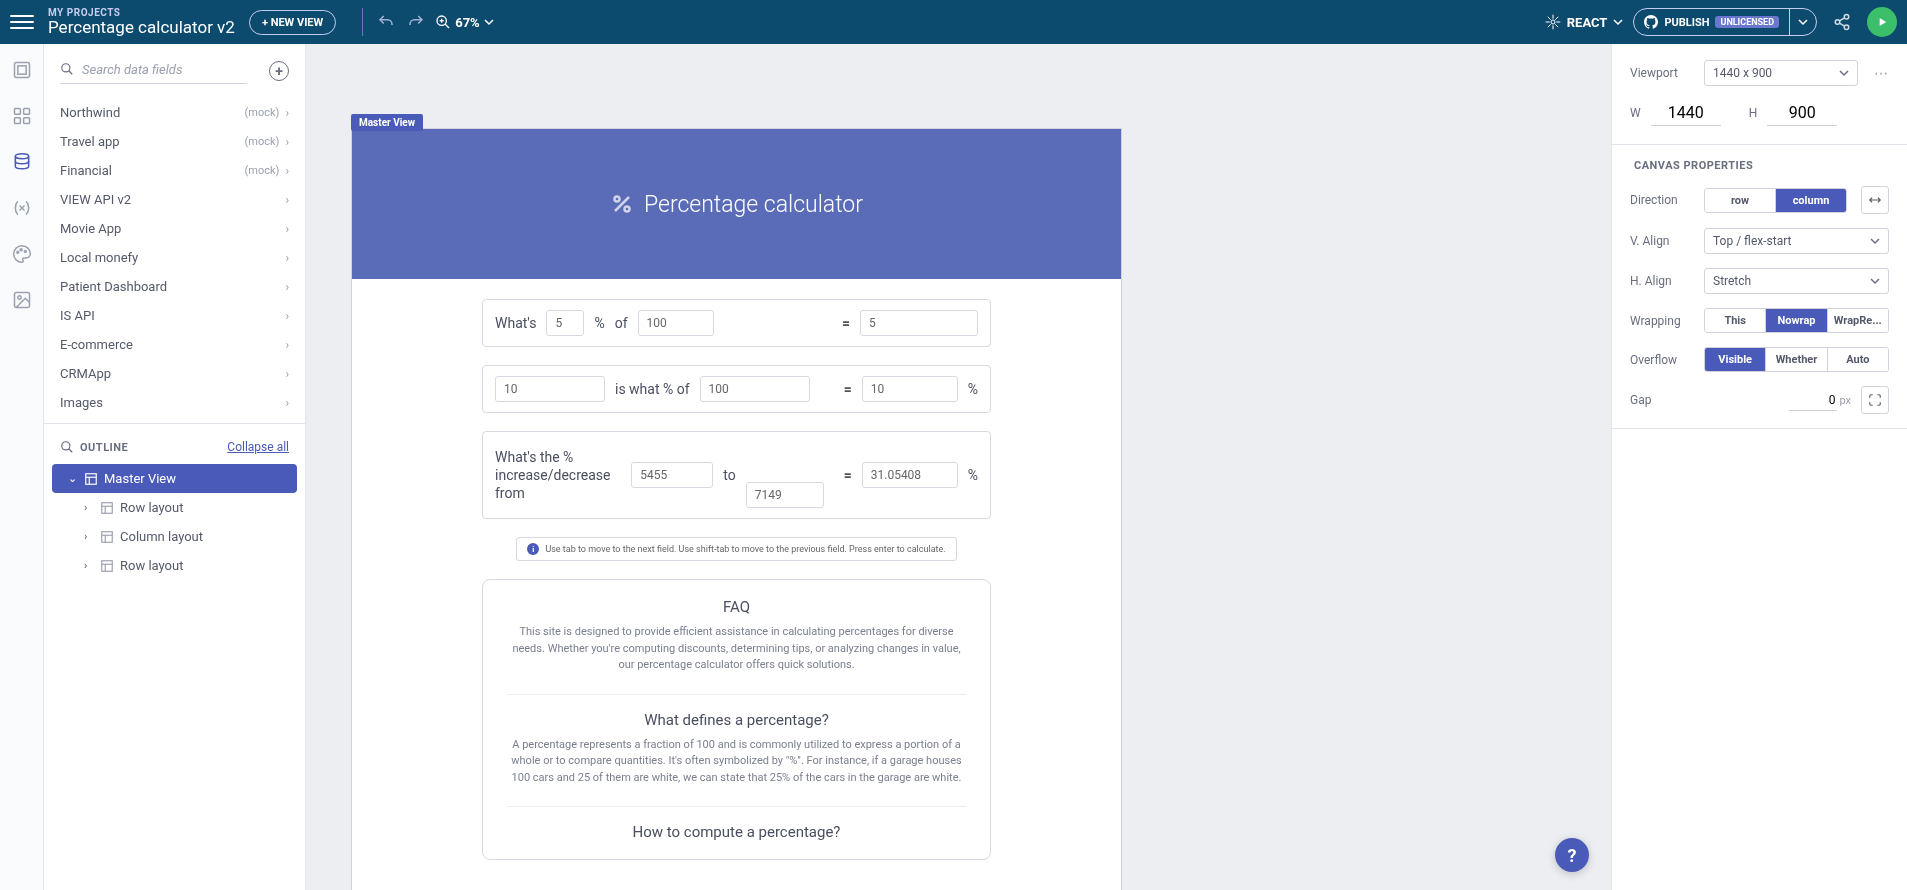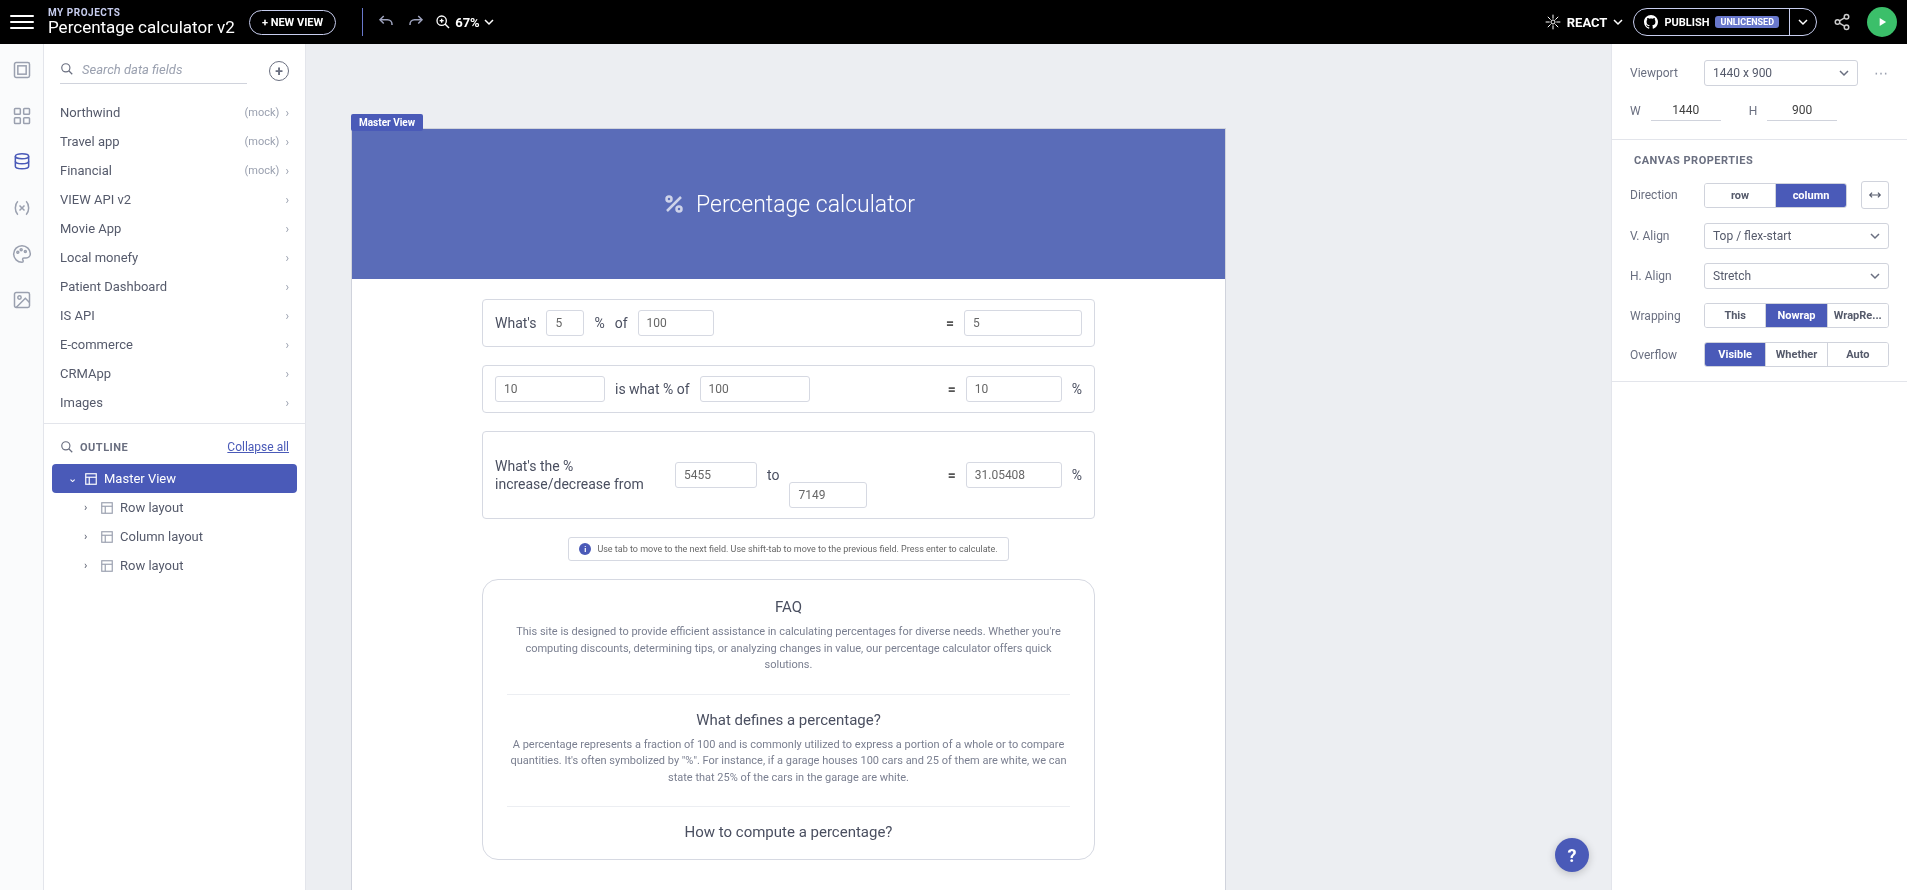--- a/index.html
+++ b/index.html
@@ -1,19 +1,19 @@
 <!DOCTYPE html>
 <html><head>
 <meta charset="utf-8">
 <style>
 * { box-sizing: border-box; margin: 0; padding: 0; font-family: -apple-system, BlinkMacSystemFont, "Segoe UI", Roboto, sans-serif; }
 body { background: #f5f6f8; overflow: hidden; width: 1907px; height: 890px; }
 
 
-.topbar { height: 44px; background: #000000; display: flex; align-items: center; padding: 0 10px; color: #fff; }
+.topbar { height: 44px; background: #0c4a6e; display: flex; align-items: center; padding: 0 10px; color: #fff; }
 .hamburger { width: 24px; height: 24px; display: flex; flex-direction: column; justify-content: center; gap: 4px; cursor: pointer; margin-right: 14px; }
 .hamburger span { height: 2px; background: #fff; border-radius: 1px; }
 .proj-block { display: flex; flex-direction: column; line-height: 1.1; margin-right: 14px; }
 .proj-label { font-size: 10px; font-weight: 700; color: #c7cdee; letter-spacing: .5px; }
 .proj-name { font-size: 17px; font-weight: 400; }
 .newview-btn { border: 1px solid #c7cdee; background: transparent; color: #fff; font-size: 11px; font-weight: 700; padding: 5px 12px; border-radius: 14px; cursor: pointer; margin-right: 18px; }
 .tb-divider { width: 1px; height: 28px; background: #6978cc; margin: 0 8px; }
 .tb-icon { width: 22px; height: 22px; display: inline-flex; align-items: center; justify-content: center; opacity: .8; cursor: pointer; margin: 0 4px; }
 .zoom-block { display: flex; align-items: center; gap: 4px; cursor: pointer; font-size: 13px; font-weight: 700; margin-left: 4px; }
 .tb-right { margin-left: auto; display: flex; align-items: center; gap: 10px; }
@@ -52,47 +52,47 @@
 .collapse-link { margin-left: auto; font-size: 12px; color: #4a5ab8; text-decoration: underline; cursor: pointer; }
 .tree-item { display: flex; align-items: center; padding: 7px 10px 7px 16px; font-size: 13px; color: #555a6b; cursor: pointer; gap: 6px; margin: 0 8px; border-radius: 4px; }
 .tree-item.active { background: #4a5ab8; color: #fff; }
 .tree-item.child { padding-left: 32px; }
 .tree-item .tree-chev { width: 10px; font-size: 11px; }
 .tree-icon { width: 14px; height: 14px; display: inline-flex; }
 
 
 .canvas-area { flex: 1; background: #eceef2; position: relative; overflow: auto; }
 .view-label { position: absolute; top: 70px; left: 45px; background: #4a5ab8; color: #fff; font-size: 10px; font-weight: 700; padding: 3px 8px; border-radius: 2px; z-index: 2; }
-.canvas-frame { position: absolute; top: 84px; left: 45px; width: 875px; background: #fff; border: 1px solid #d0d3dc; }
+.canvas-frame { position: absolute; top: 84px; left: 45px; width: 771px; background: #fff; border: 1px solid #d0d3dc; }
 .hero { background: #5a6cb8; height: 150px; display: flex; align-items: center; justify-content: center; color: #fff; font-size: 23px; font-weight: 300; gap: 10px; }
 .hero-icon { opacity: .7; }
 .calc-body { padding: 20px 130px 30px; display: flex; flex-direction: column; gap: 18px; align-items: stretch; }
 .calc-row { border: 1px solid #d6d9e2; border-radius: 4px; padding: 10px 12px; display: flex; align-items: center; gap: 10px; font-size: 14px; color: #4a4f60; }
 .calc-row .txt { font-size: 14px; }
 .calc-row input.num { border: 1px solid #d6d9e2; border-radius: 3px; padding: 5px 8px; font-size: 12px; color: #666; width: 58px; }
 .calc-row input.num.wide { width: 110px; }
 .calc-row input.num.med { width: 76px; }
 .calc-row .eq { font-weight: 700; color: #555; }
 .calc-row .spacer { flex: 1; }
 .calc-row .res { border: 1px solid #d6d9e2; border-radius: 3px; padding: 5px 8px; font-size: 12px; color: #666; width: 96px; }
 .calc-row .pct-sym { font-size: 14px; color: #4a4f60; }
 .tip-banner { align-self: center; border: 1px solid #d6d9e2; border-radius: 3px; padding: 5px 10px; font-size: 9px; color: #666; display: flex; align-items: center; gap: 6px; }
 .tip-banner .info { width: 12px; height: 12px; border-radius: 50%; background: #4a5ab8; color: #fff; font-size: 8px; font-weight: 700; display: flex; align-items: center; justify-content: center; }
-.faq-block { border: 1px solid #d6d9e2; border-radius: 16px; padding: 18px 24px; text-align: center; display: flex; flex-direction: column; gap: 20px; }
+.faq-block { border: 1px solid #d6d9e2; border-radius: 8px; padding: 18px 24px; text-align: center; display: flex; flex-direction: column; gap: 20px; }
 .faq-h { font-size: 15px; color: #4a4f60; font-weight: 400; }
 .faq-p { font-size: 11px; color: #7a7f90; line-height: 1.5; }
 .faq-item { border-top: 1px solid #eceef2; padding-top: 16px; display: flex; flex-direction: column; gap: 8px; }
 .faq-item:first-child { border-top: none; padding-top: 0; }
 
 
 .rightpanel { width: 296px; background: #fff; border-left: 1px solid #e3e5eb; padding: 16px 18px; font-size: 12px; color: #555a6b; overflow-y: auto; }
 .rp-row { display: flex; align-items: center; margin-bottom: 14px; gap: 10px; }
 .rp-label { width: 64px; font-size: 12px; color: #6a6f80; }
 .rp-select { flex: 1; border: 1px solid #d0d3dc; border-radius: 3px; padding: 5px 8px; font-size: 12px; color: #555a6b; cursor: pointer; display: flex; justify-content: space-between; align-items: center; }
-.rp-input { width: 70px; border: none; border-bottom: 1px solid #d0d3dc; text-align: center; font-size: 12px; color: #404040; padding: 3px 0; outline: none; }
+.rp-input { width: 70px; border: none; border-bottom: 1px solid #d0d3dc; text-align: center; font-size: 16px; color: #000000; padding: 3px 0; outline: none; }
 .wh-row { display: flex; gap: 28px; align-items: center; margin-bottom: 18px; }
 .wh-sub { display: flex; align-items: center; gap: 10px; }
 .wh-sub .lbl { font-size: 12px; color: #6a6f80; }
 .section-title { font-size: 11px; font-weight: 700; color: #6a6f80; letter-spacing: .5px; margin: 14px 4px 14px; }
 .btn-group { display: flex; border: 1px solid #d0d3dc; border-radius: 3px; overflow: hidden; flex: 1; }
 .btn-group .bg-btn { flex: 1; padding: 5px 4px; font-size: 11px; text-align: center; cursor: pointer; border-right: 1px solid #d0d3dc; color: #555a6b; background: #fff; white-space: nowrap; overflow: hidden; text-overflow: ellipsis; font-weight: bold; }
 .btn-group .bg-btn:last-child { border-right: none; }
 .btn-group .bg-btn.active { background: #4a5ab8; color: #fff; }
 .swap-btn { width: 28px; height: 28px; border: 1px solid #d0d3dc; border-radius: 3px; display: flex; align-items: center; justify-content: center; cursor: pointer; margin-left: 4px; }
 .gap-input { width: 48px; border: none; border-bottom: 1px solid #d0d3dc; text-align: right; font-size: 12px; padding: 3px 2px; outline: none; }
@@ -496,16 +496,28 @@
 
     <div class="rp-row">
       <span class="rp-label">Overflow</span>
       <div class="btn-group" id="overflow-group">
           <div class="bg-btn active">Visible</div>
           <div class="bg-btn">Whether</div>
           <div class="bg-btn">Auto</div>
         </div>
     </div>
 
+    <div class="rp-row">
+      <span class="rp-label">Gap</span>
+      <div style="flex:1;display:flex;align-items:center;justify-content:flex-end">
+        <input class="gap-input" value="0" style="">
+        <span class="gap-unit">px</span>
+        <div class="gap-icon">
+            <svg width="14" height="14" viewBox="0 0 24 24" fill="none" stroke="#555a6b" stroke-width="2">
+              <path d="M8 3H5a2 2 0 00-2 2v3m18 0V5a2 2 0 00-2-2h-3M3 16v3a2 2 0 002 2h3m8 0h3a2 2 0 002-2v-3"></path>
+            </svg>
+          </div>
+      </div>
+    </div>
     <div class="divider-line" style="margin-top:14px"></div>
   </div>
 
 </div>
 
 </body></html>

